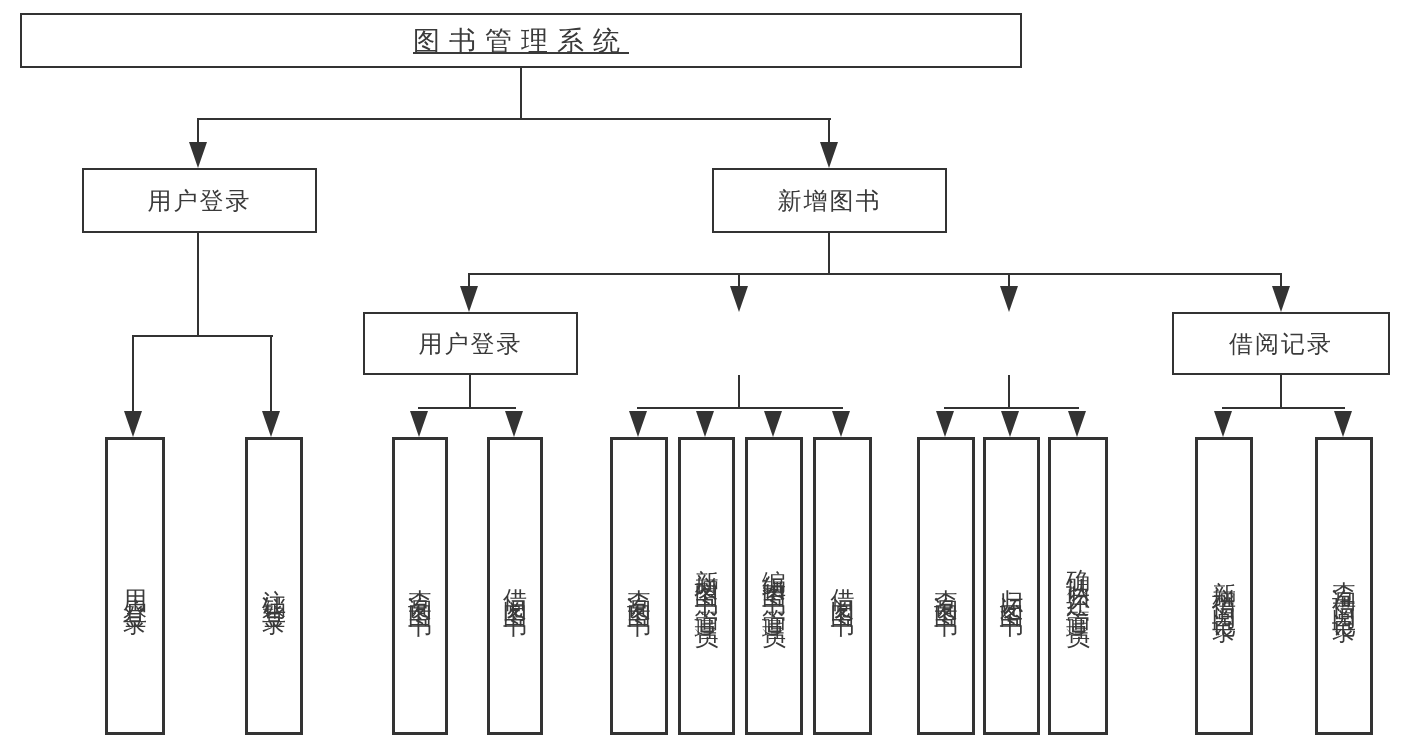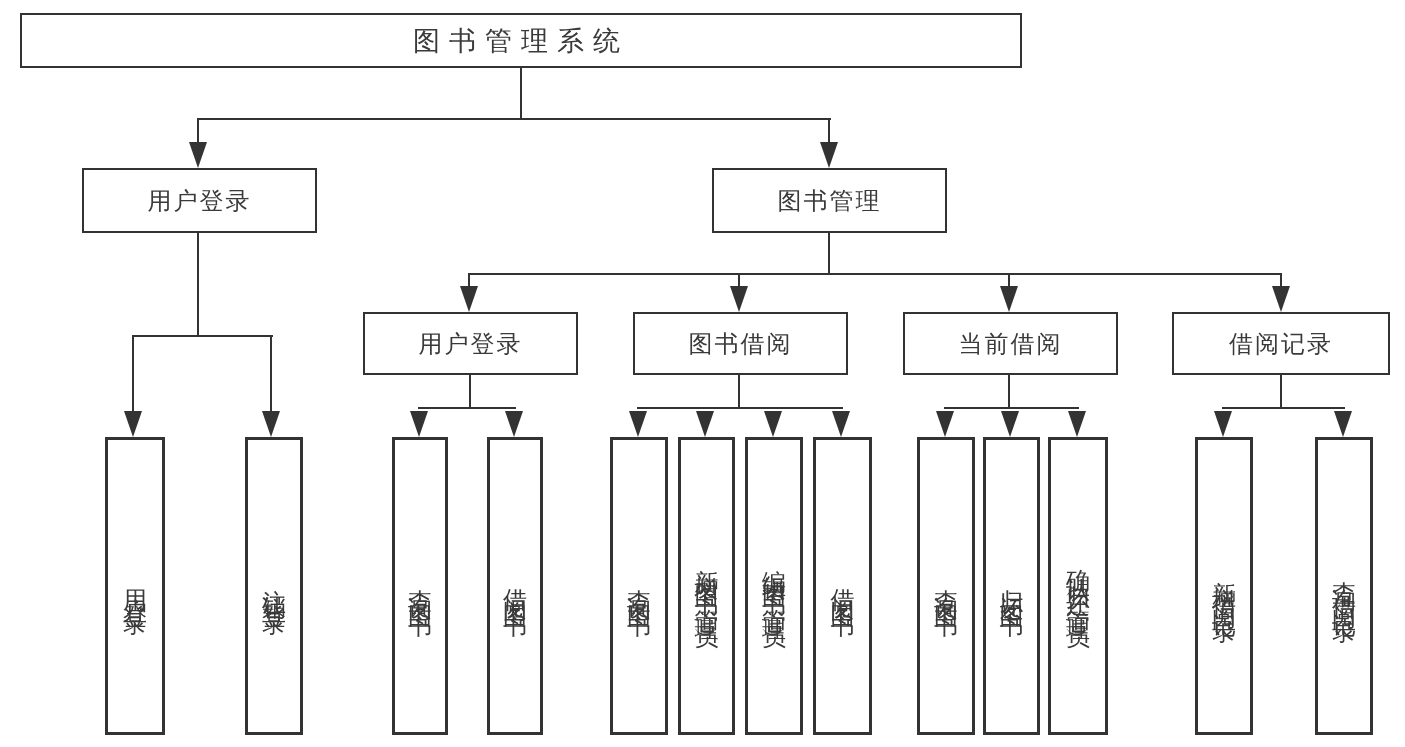--- a/index.html
+++ b/index.html
@@ -34,39 +34,33 @@
   .watermark{
     position:absolute;left:1183px;top:716px;z-index:10;
     font-size:19px;letter-spacing:.5px;color:var(--watermark,#c8c2c2);white-space:nowrap;
   }
 </style>
 </head>
 <body>
 
 <div id="stage">
 
-  <div class="hbox root" style="left:20px;top:13px;width:1002px;height:55px;">
+  <div class="hbox root" style="left:20px;top:13px;width:1002px;height:55px;text-decoration:underline;">
     <span>图书管理系统</span>
   </div>
 
   <div class="hbox" style="left:82px;top:168px;width:235px;height:65px;">
     <span>用户登录</span>
   </div>
   <div class="hbox" style="left:712px;top:168px;width:235px;height:65px;">
-    <span>图书管理</span>
+    <span>新增图书</span>
   </div>
 
   <div class="hbox" style="left:363px;top:312px;width:215px;height:63px;">
     <span>用户登录</span>
-  </div>
-  <div class="hbox" style="left:633px;top:312px;width:215px;height:63px;">
-    <span>图书借阅</span>
-  </div>
-  <div class="hbox" style="left:903px;top:312px;width:215px;height:63px;">
-    <span>当前借阅</span>
   </div>
   <div class="hbox" style="left:1172px;top:312px;width:218px;height:63px;">
     <span>借阅记录</span>
   </div>
 
   <div class="leaf" style="left:105px;width:60px;">
     <span class="v">用户登录</span>
   </div>
   <div class="leaf" style="left:245px;width:58px;">
     <span class="v">注销登录</span>

